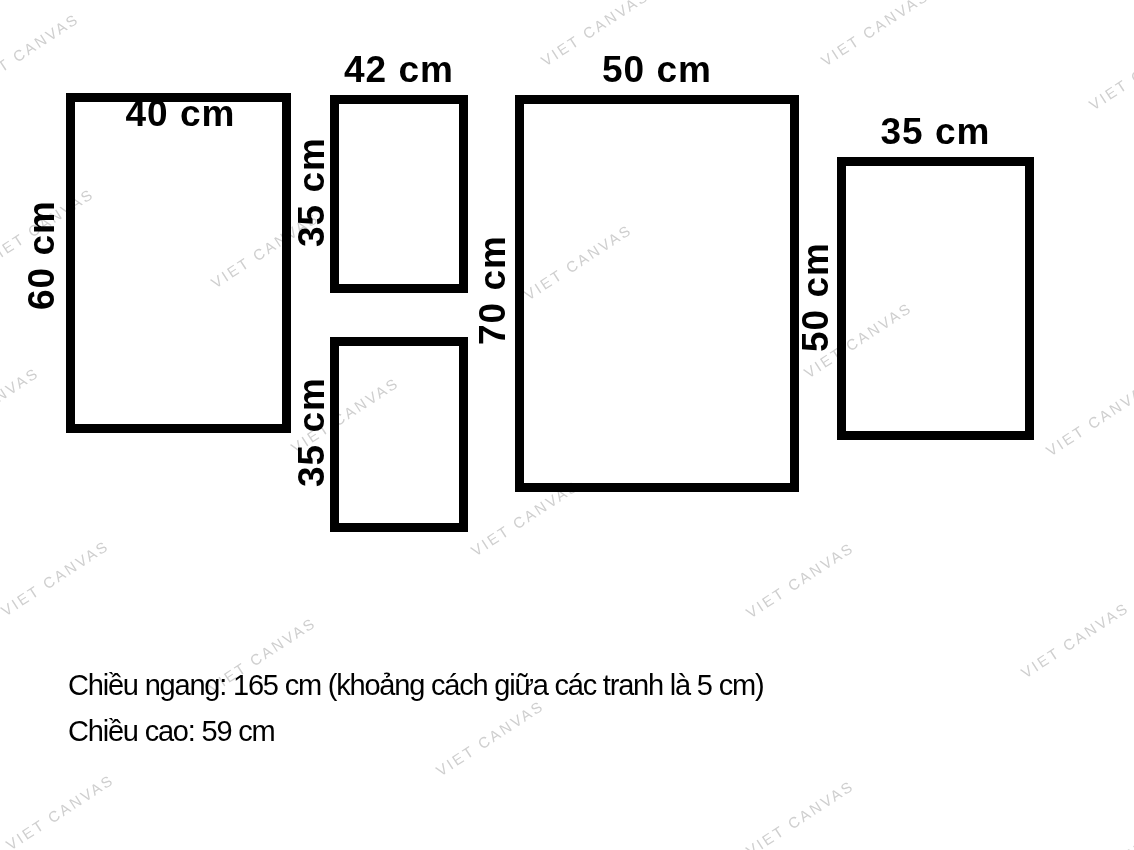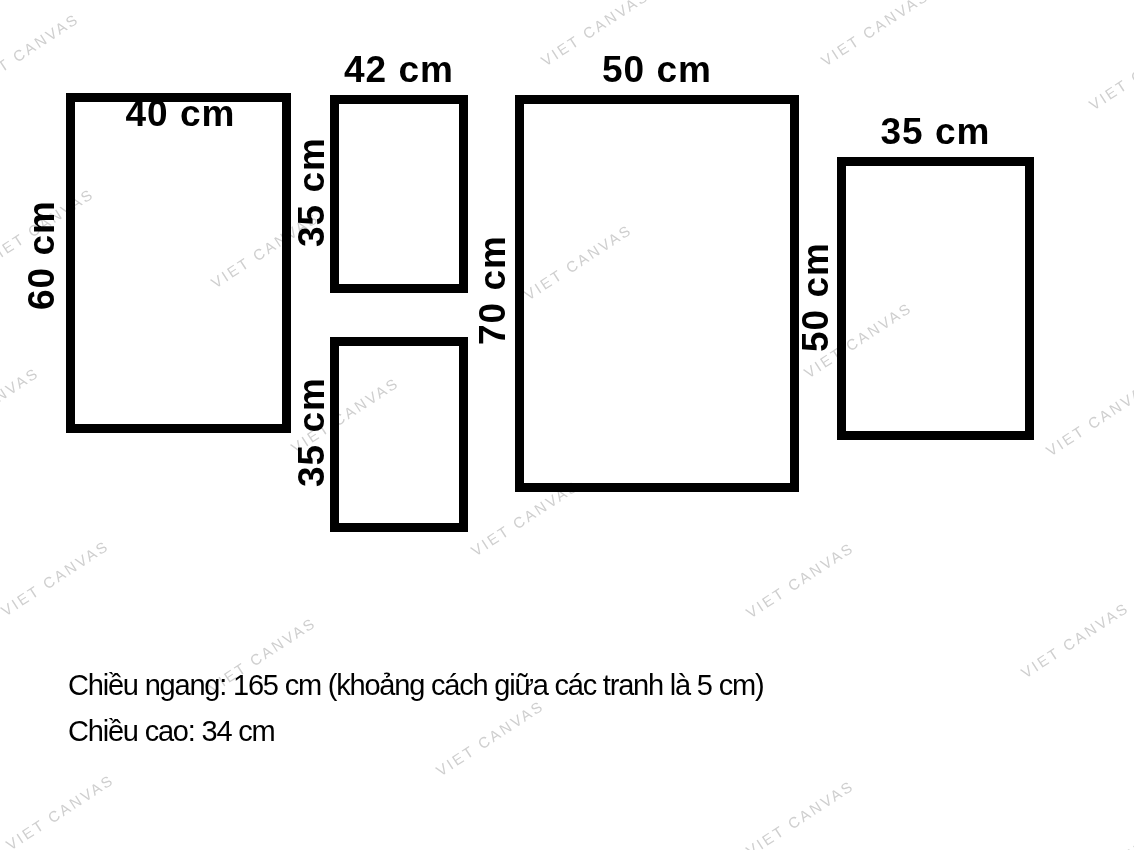--- a/index.html
+++ b/index.html
@@ -94,16 +94,16 @@
   <div class="frame" style="left:515px; top:95px; width:284px; height:397px;"></div>
   <div class="dim-label" style="left:515px; top:50px; width:284px;">50 cm</div>
   <div class="dim-label vert" style="left:428px; top:270px;">70 cm</div>
 
   <div class="frame" style="left:837px; top:157px; width:197px; height:283px;"></div>
   <div class="dim-label" style="left:837px; top:112px; width:197px;">35 cm</div>
   <div class="dim-label vert" style="left:751px; top:277px;">50 cm</div>
 
   <div class="note">
     <div>Chiều ngang: 165 cm (khoảng cách giữa các tranh là 5 cm)</div>
-    <div>Chiều cao: 34 cm</div>
+    <div>Chiều cao: 59 cm</div>
   </div>
 
 </div>
 
 </body></html>

